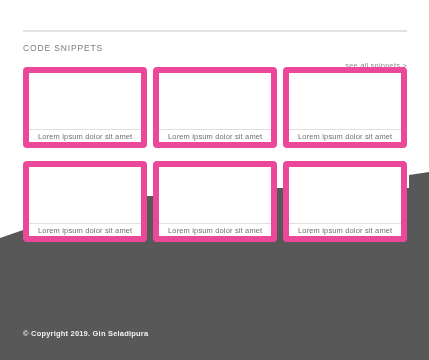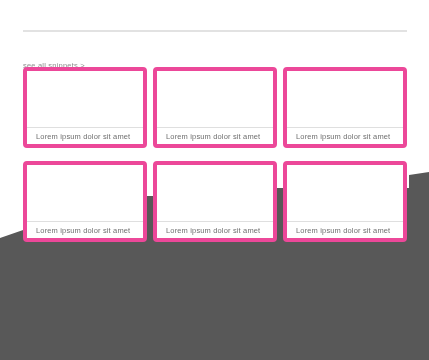--- a/index.html
+++ b/index.html
@@ -84,21 +84,21 @@
     display: flex;
     justify-content: space-between;
   }
   .row + .row {
     margin-top: 13px;
   }
   .card {
     width: 124px;
     height: 81px;
     background: #ffffff;
-    border: 4px solid #ec4899;
+    border: 6px solid #ec4899;
     border-radius: 4px;
     box-sizing: border-box;
     display: flex;
     flex-direction: column;
     overflow: hidden;
     cursor: pointer;
     box-shadow: 0 0 0 0 rgba(0,0,0,0);
   }
   .card-thumb {
     flex: 0 0 56px;
@@ -144,20 +144,21 @@
              L 409,188
              L 409,175
              L 429,172
              L 429,360
              L 0,360 Z" fill="#585858"></path>
   </svg>
 
   <div class="top-rule"></div>
 
   <div class="section-header">
+    <div class="section-title">CODE SNIPPETS</div>
     <a class="section-link">see all snippets &gt;</a>
   </div>
 
   <div class="grid">
 
     <div class="row">
       <div class="card">
         <div class="card-thumb"></div>
         <div class="card-caption">Lorem ipsum dolor sit amet</div>
       </div>
@@ -181,14 +182,15 @@
         <div class="card-caption">Lorem ipsum dolor sit amet</div>
       </div>
       <div class="card">
         <div class="card-thumb"></div>
         <div class="card-caption">Lorem ipsum dolor sit amet</div>
       </div>
     </div>
 
   </div>
 
+  <div class="footer-text">© Copyright 2019. Gin Seladipura</div>
 
 </div>
 
 </body></html>

